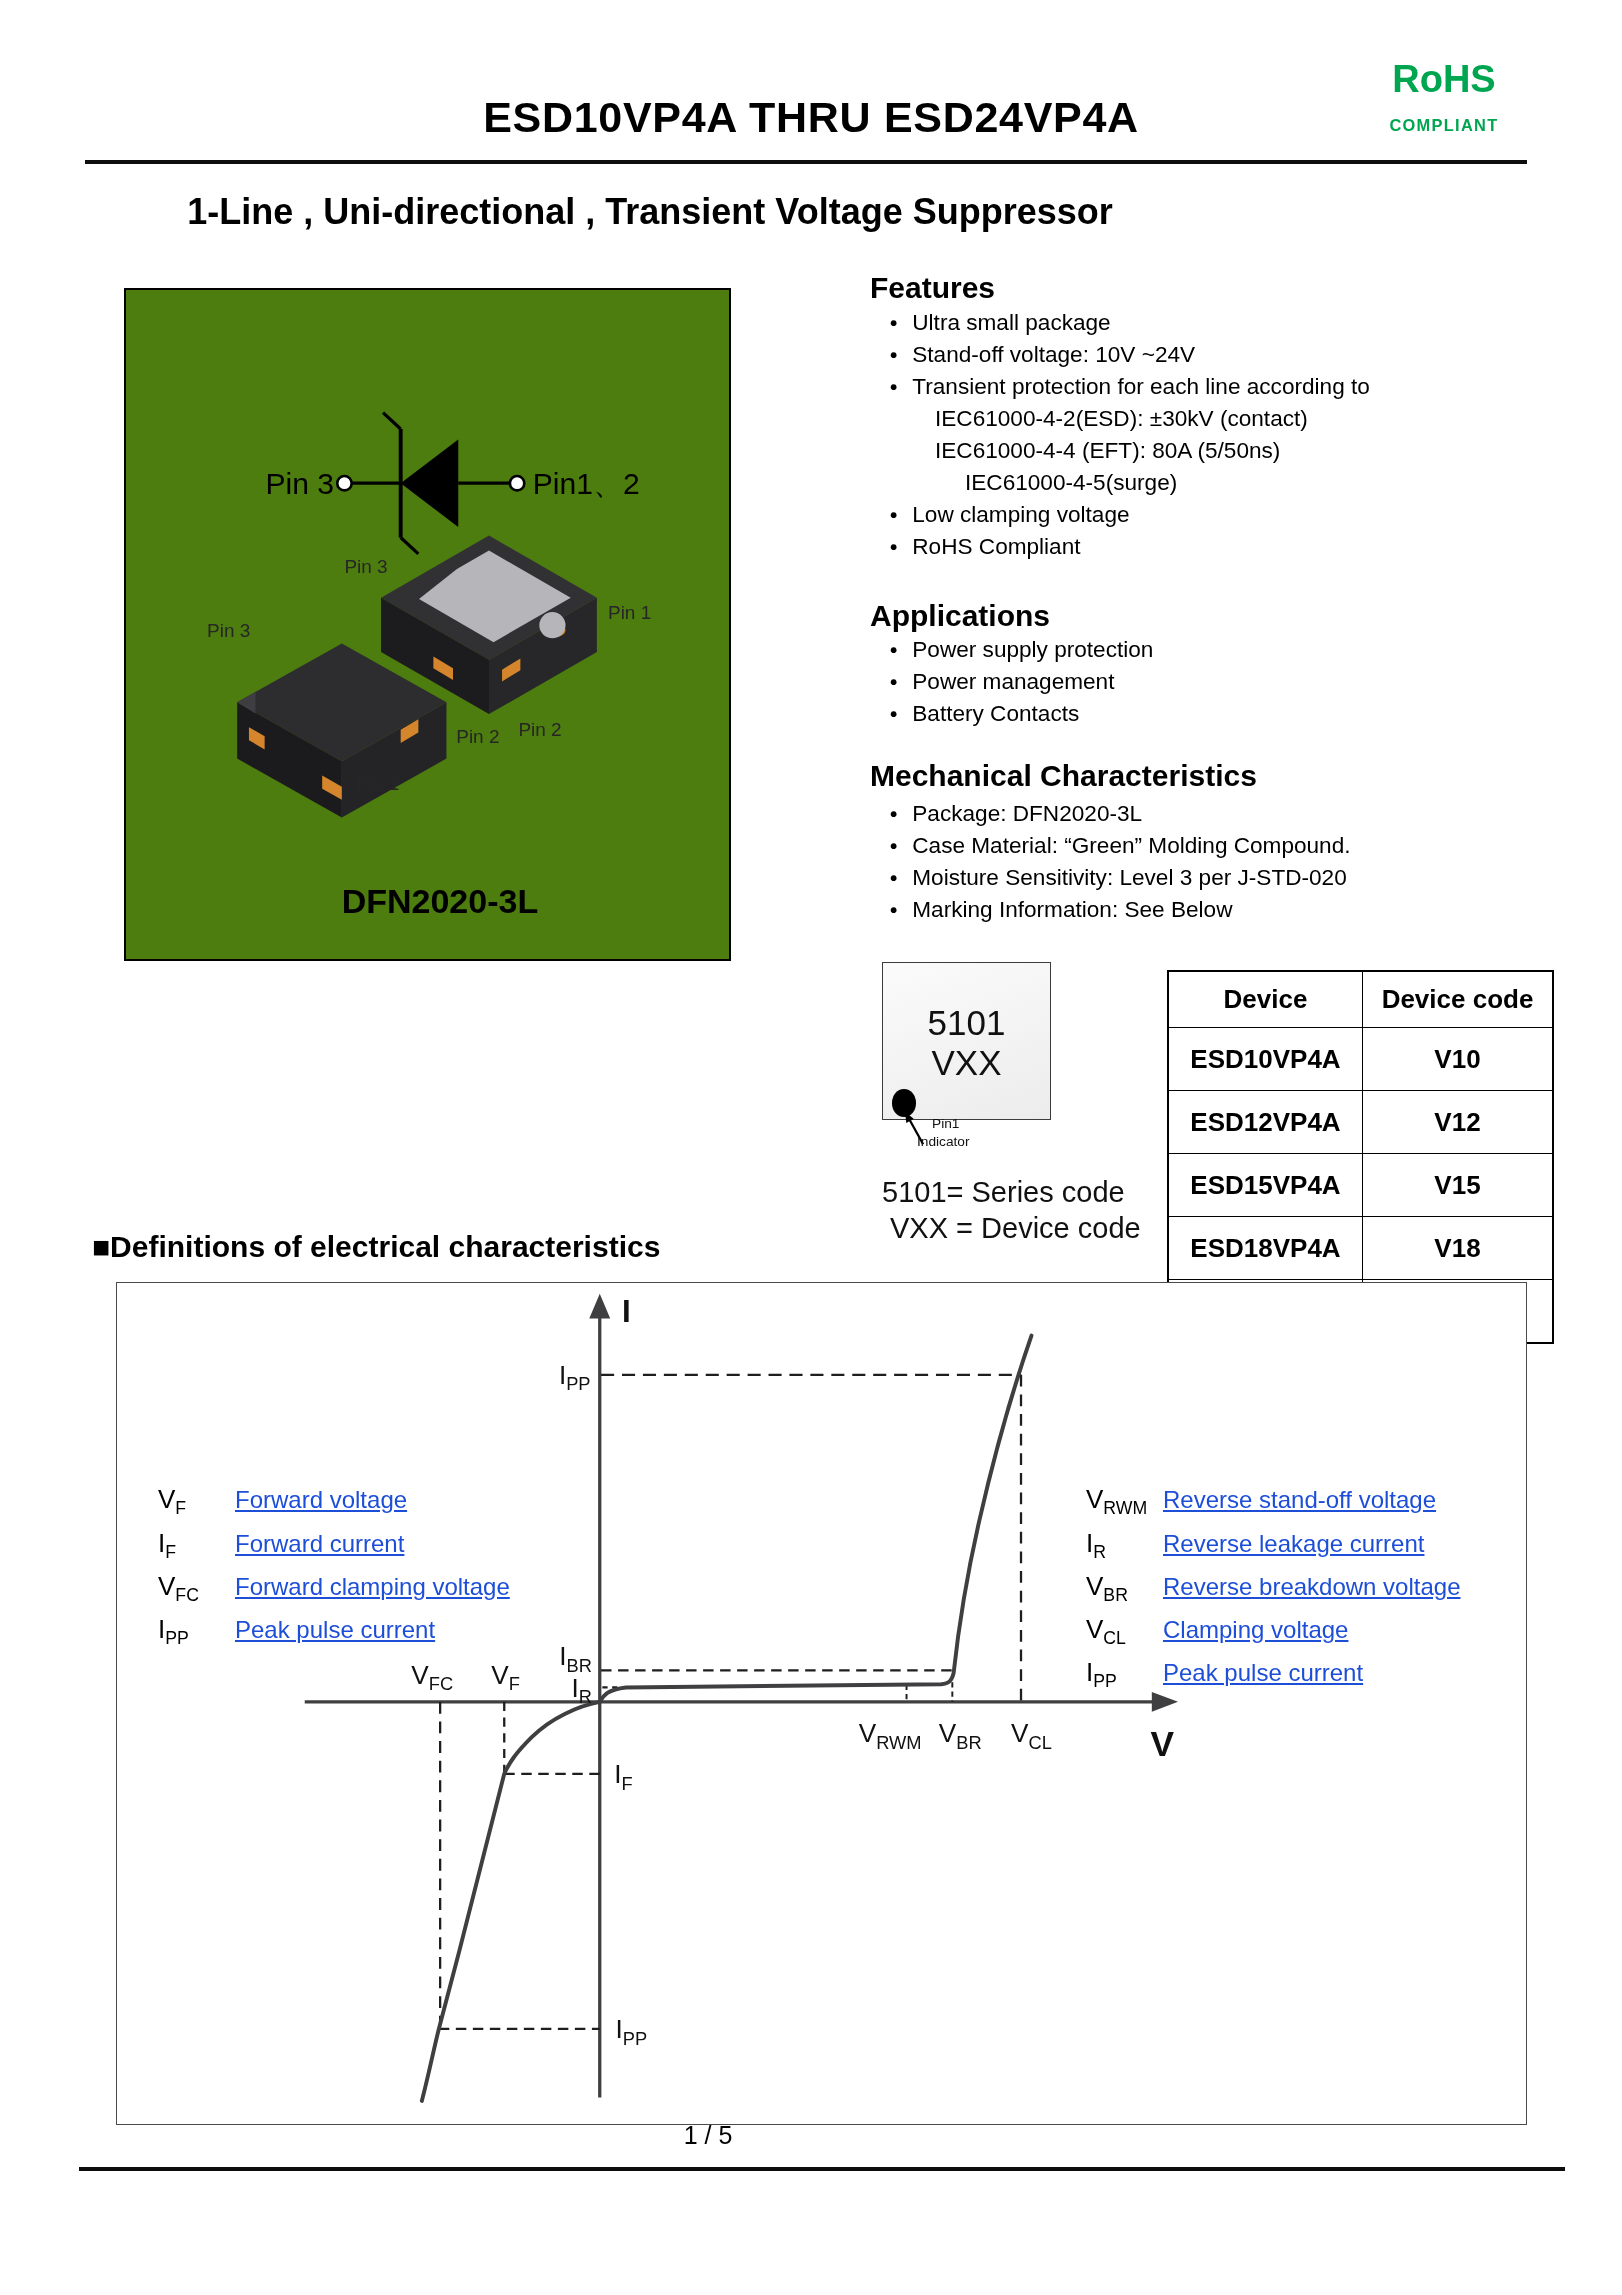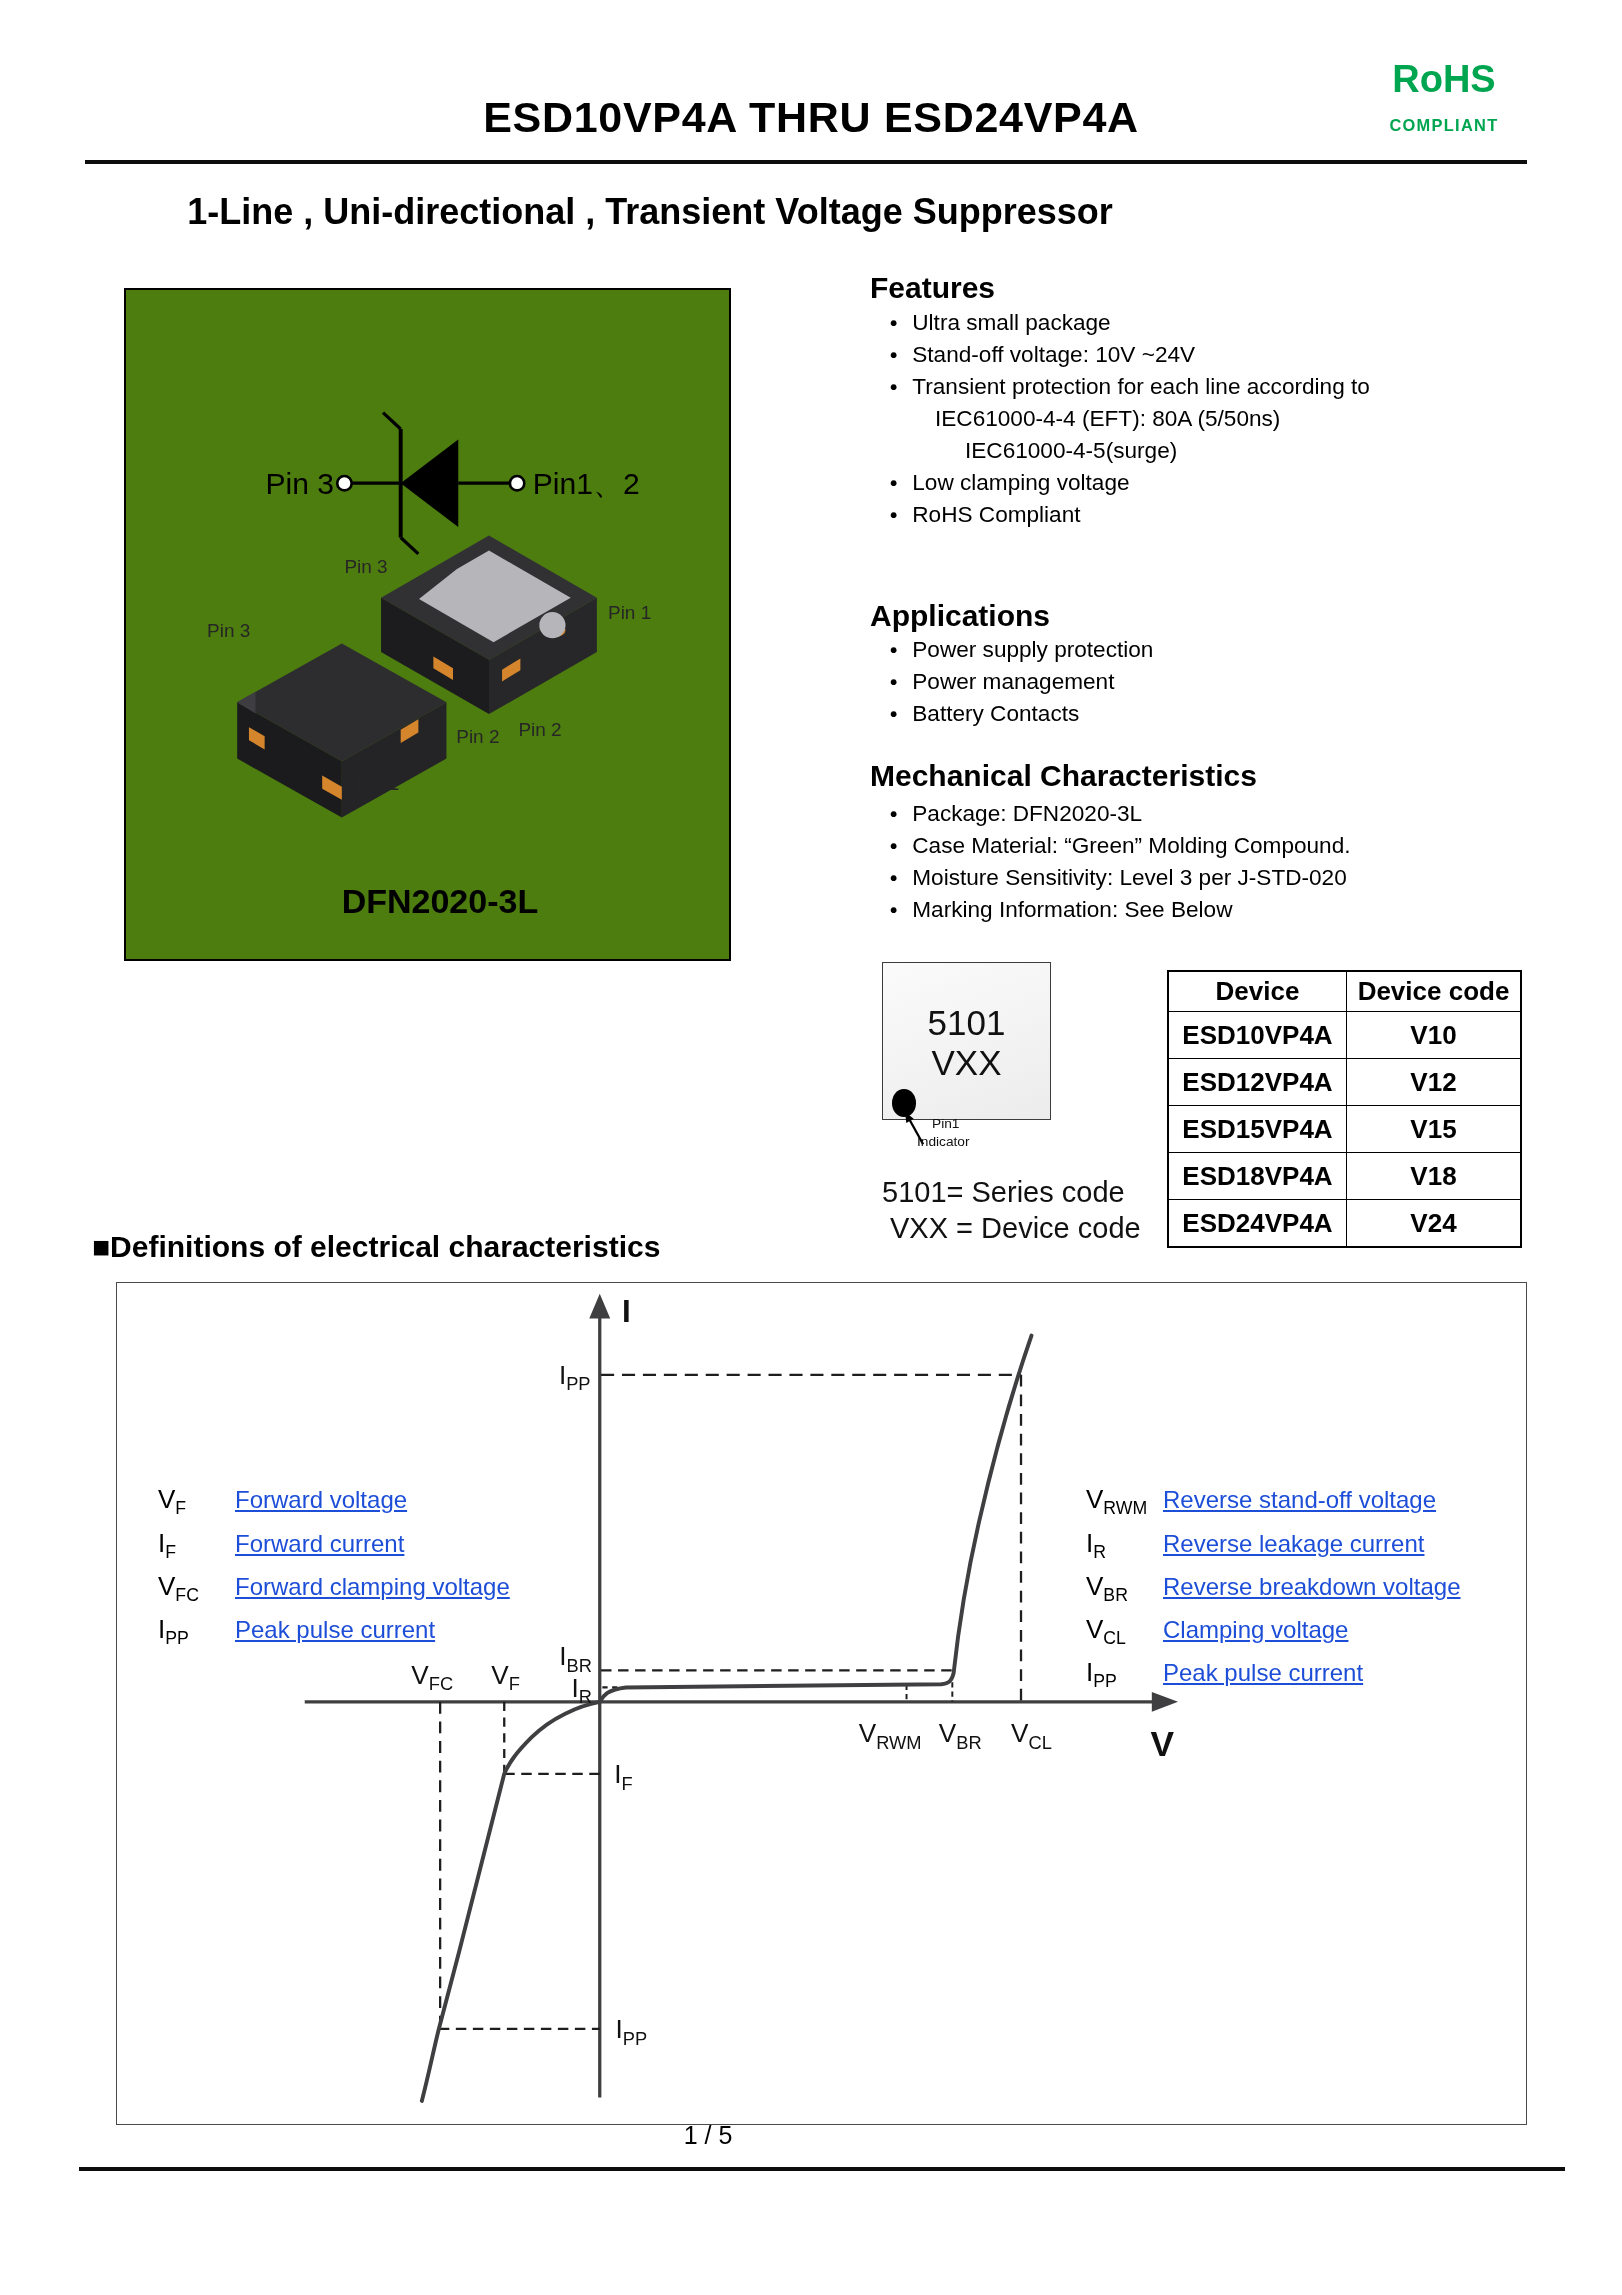--- a/index.html
+++ b/index.html
@@ -34,21 +34,21 @@
   
   .mark-box{left:882px;top:962px;width:167px;height:156px;border:1.3px solid #3c3c3c;
             background:linear-gradient(160deg,#fbfbfb 0%,#ececec 100%);}
   .mark-line{position:absolute;width:100%;text-align:center;font-size:35px;color:#111;}
   .mark-dot{position:absolute;left:9.2px;top:126px;width:23.6px;height:27.5px;border-radius:50%;background:#000;}
   .pin1-note{font-size:13.7px;color:#111;}
   .mark-note{font-size:29px;color:#111;}
 
   
   .dev-table{left:1167px;top:970px;border-collapse:collapse;}
-  .dev-table td,.dev-table th{border:1.3px solid #000;text-align:center;font-size:26px;padding:0;}
+  .dev-table td,.dev-table th{border:1.3px solid #000;text-align:center;font-size:26px;padding:8px;}
   .dev-table{border:2px solid #000;}
   .dev-table th{height:39px;font-weight:bold;}
   .dev-table td{height:46px;font-weight:bold;}
   .col-dev{width:177px;}
   .col-code{width:173px;}
 
   .defs-head{left:92px;top:1230px;font-size:30px;font-weight:bold;}
 
   
   .chart-box{left:116px;top:1282px;width:1409px;height:841px;border:1.3px solid #4b4b4b;background:#fff;}
@@ -132,20 +132,23 @@
       </div>
     <div class="fitem lvl0">
         <span class="blt">●</span>
         <span>Stand-off voltage: 10V ~24V</span>
       </div>
     <div class="fitem lvl0">
         <span class="blt">●</span>
         <span>Transient protection for each line according to</span>
       </div>
     <div class="fitem lvl1">
+        <span>IEC61000-4-2(ESD): ±30kV (contact)</span>
+      </div>
+    <div class="fitem lvl1">
         <span>IEC61000-4-4 (EFT): 80A (5/50ns)</span>
       </div>
     <div class="fitem lvl2">
         <span>IEC61000-4-5(surge)</span>
       </div>
     <div class="fitem lvl0">
         <span class="blt">●</span>
         <span>Low clamping voltage</span>
       </div>
     <div class="fitem lvl0">

